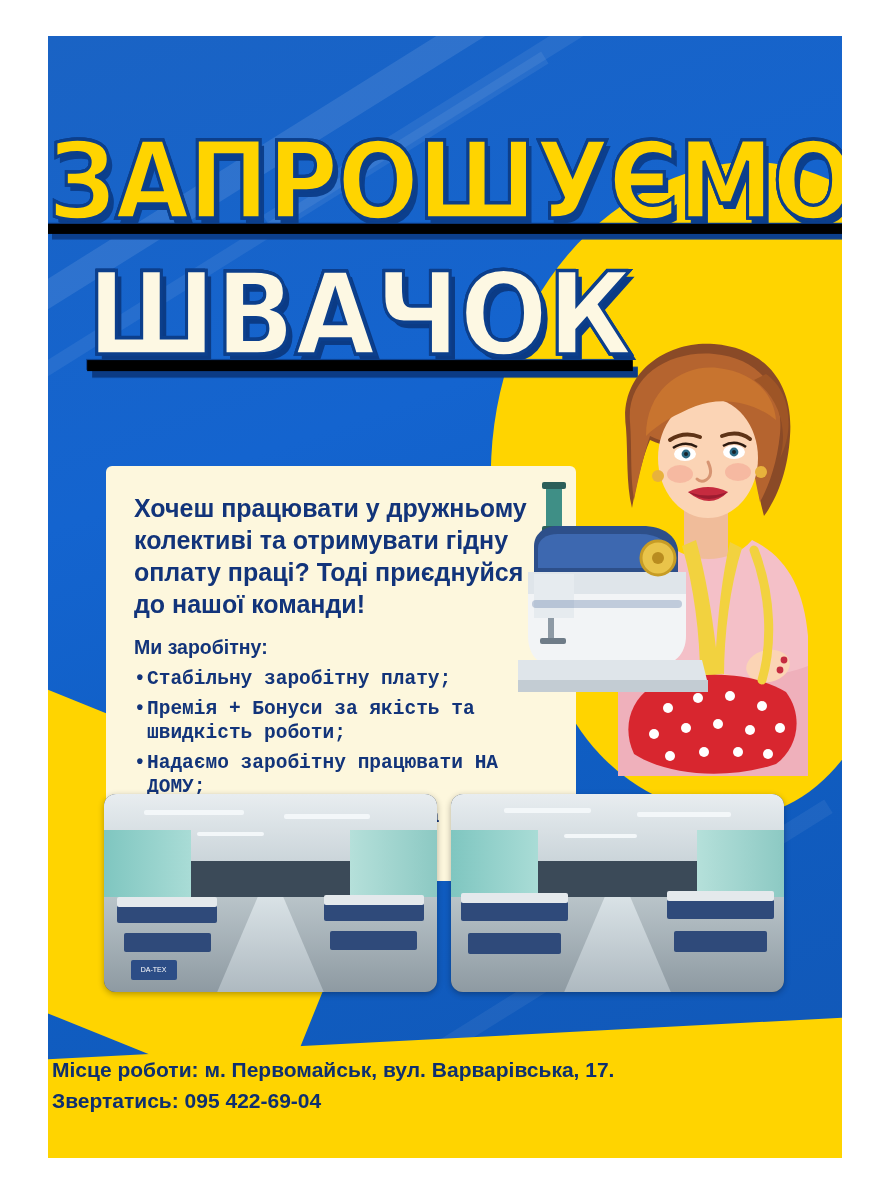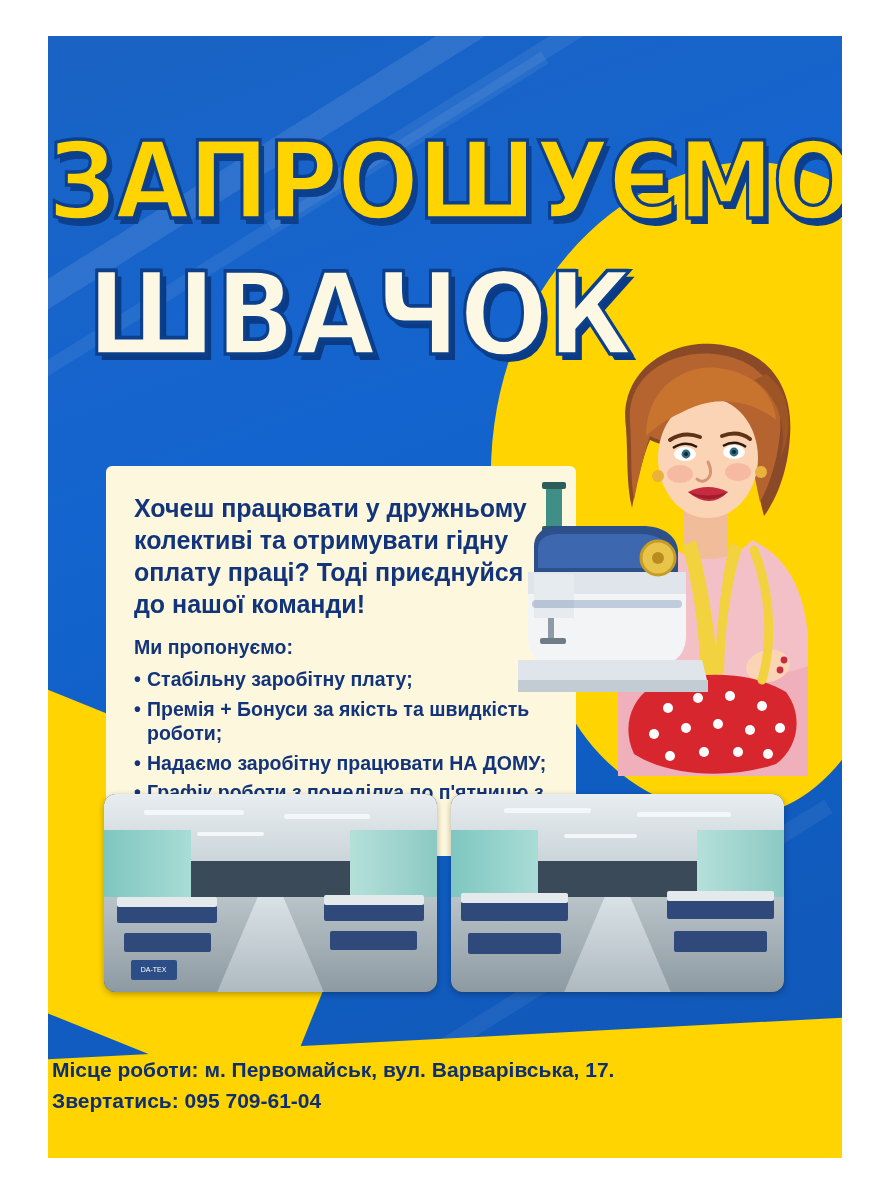--- a/index.html
+++ b/index.html
@@ -80,20 +80,21 @@
   }
 
   
   .headline-wrap {
     position: absolute;
     left: 0;
     top: 96px;
     width: 794px;
     text-align: center;
     z-index: 6;
+    text-decoration: underline;
   }
   .headline-1 {
     font-family: "DejaVu Sans", sans-serif;
     font-weight: bold;
     font-size: 96px;
     line-height: 0.92;
     letter-spacing: -1px;
     color: #ffd400;
     -webkit-text-stroke: 3px #0c3f8c;
     text-shadow:
@@ -150,20 +151,21 @@
     list-style: none;
   }
   .panel li {
     font-size: 19.5px;
     line-height: 1.26;
     font-weight: bold;
     color: #12347a;
     margin-bottom: 5px;
     padding-left: 13px;
     position: relative;
+    font-family: Liberation Mono, monospace;
   }
   .panel li:before {
     content: "\2022";
     position: absolute;
     left: 0;
     top: 0;
   }
 
   
   .illustration {
@@ -375,21 +377,21 @@
         <path d="M0 324 L184 324 L190 348 L-6 348 Z" fill="#dfe5ea"></path>
         <path d="M0 344 L190 344 L190 356 L0 356 Z" fill="#c3ccd3"></path>
 
         <rect x="14" y="264" width="150" height="8" rx="4" fill="#2d4f8a" opacity="0.25"></rect>
       </g>
     </svg>
   </div>
 
   <div class="panel">
     <p class="intro">Хочеш працювати у дружньому колективі та отримувати гідну оплату праці? Тоді приєднуйся до нашої команди!</p>
-    <p class="offer-title">Ми пропонуємо:</p>
+    <p class="offer-title">Ми заробітну:</p>
     <ul>
       <li>Стабільну заробітну плату;</li>
       <li>Премія + Бонуси за якість та швидкість роботи;</li>
       <li>Надаємо заробітну працювати НА ДОМУ;</li>
       <li>Графік роботи з понеділка по п'ятницю з 8:00 до 17:00.</li>
     </ul>
   </div>
 
   <div class="photos">
     <div class="photo">
@@ -422,16 +424,16 @@
       <div class="tableTop" style="left:3%;top:50%;width:32%;height:5%;"></div>
       <div class="tableRow" style="right:3%;top:53%;width:32%;height:10%;"></div>
       <div class="tableTop" style="right:3%;top:49%;width:32%;height:5%;"></div>
       <div class="tableRow" style="left:5%;top:70%;width:28%;height:11%;"></div>
       <div class="tableRow" style="right:5%;top:69%;width:28%;height:11%;"></div>
     </div>
   </div>
 
   <div class="footer">
     <div class="line">Місце роботи: м. Первомайськ, вул. Варварівська, 17.</div>
-    <div class="line">Звертатись: 095 709-61-04</div>
+    <div class="line">Звертатись: 095 422-69-04</div>
   </div>
 
 </div>
 
 </body></html>

